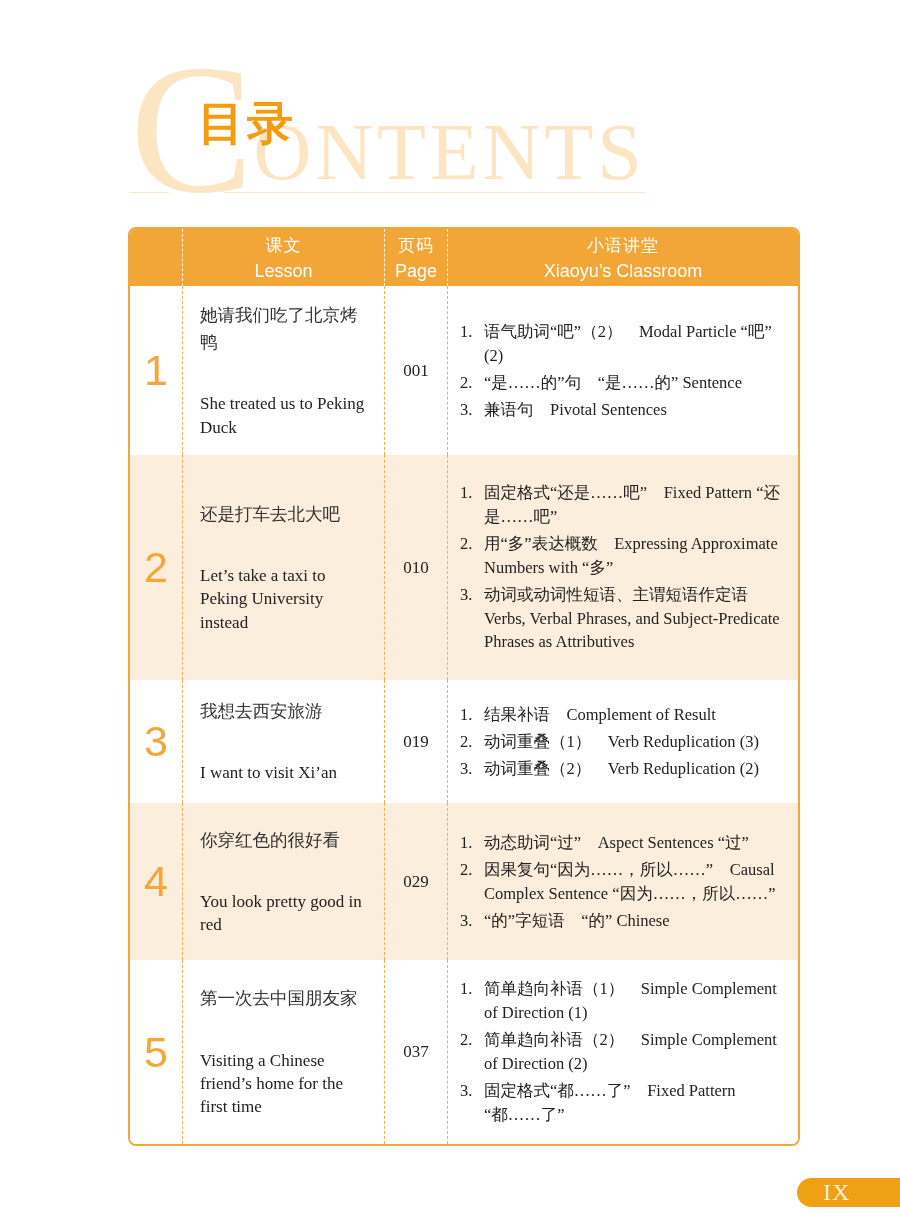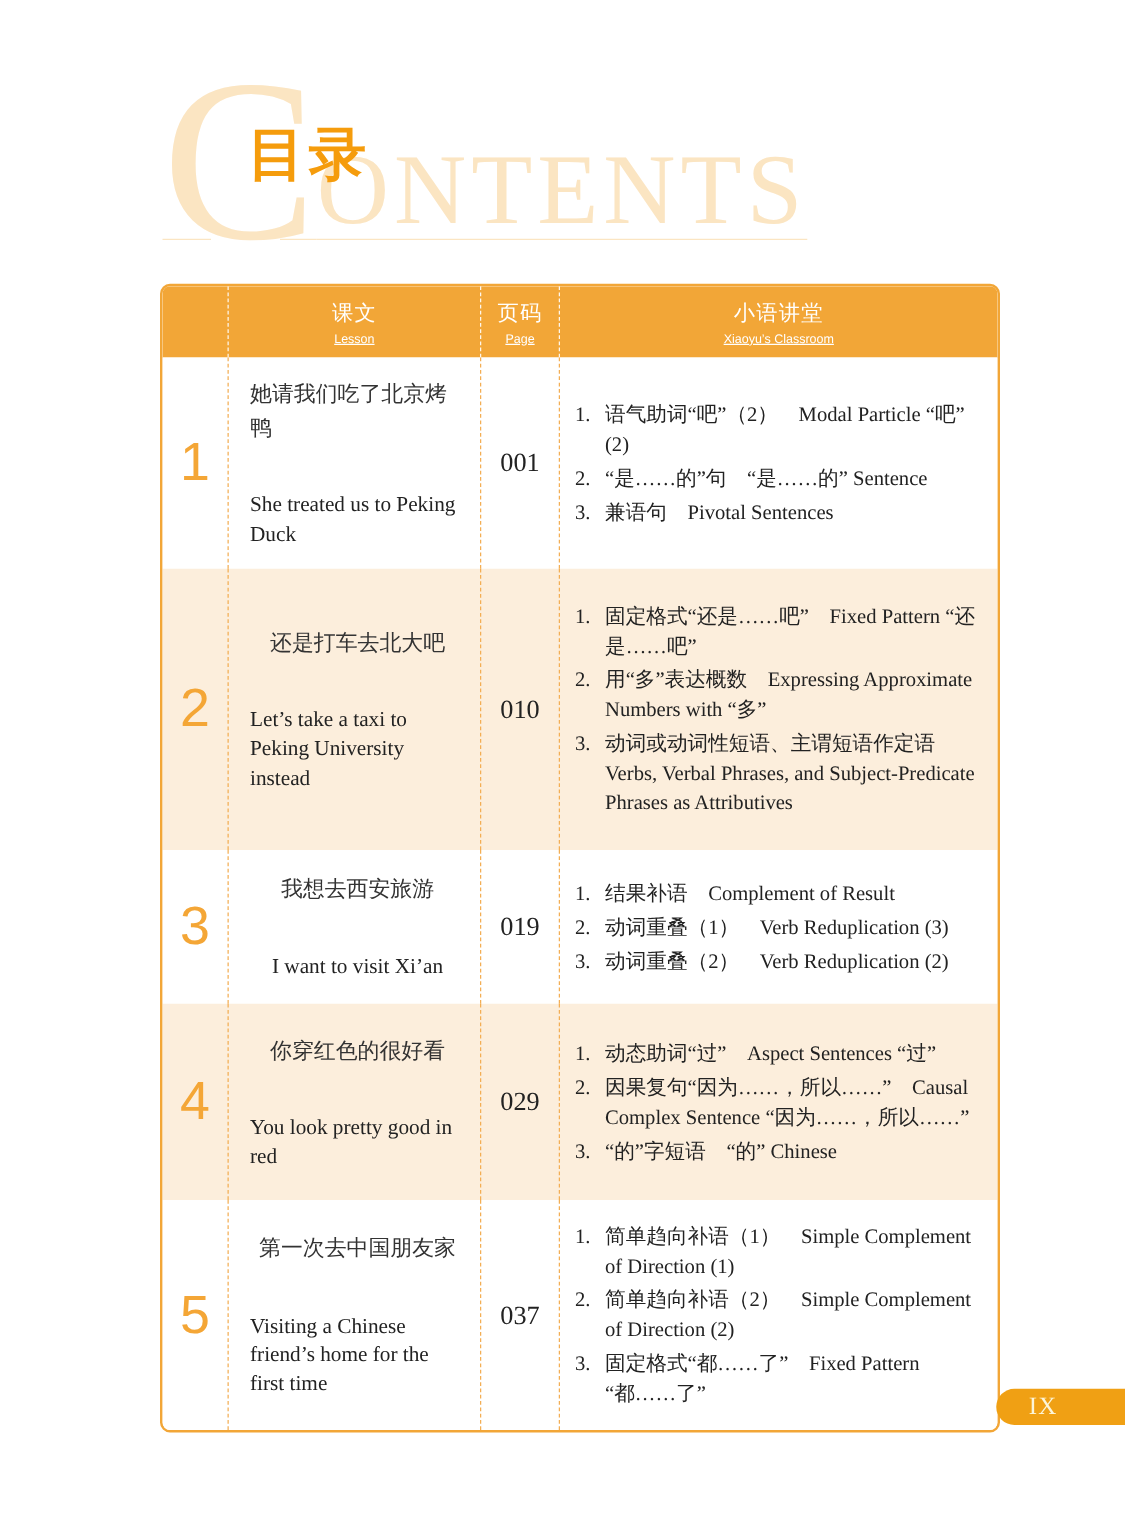--- a/index.html
+++ b/index.html
@@ -37,66 +37,65 @@
     overflow: hidden;
     background: #fff;
   }
   .thead {
     display: grid; grid-template-columns: 53px 202px 63px 1fr;
     background: #F2A637; height: 57px;
     color: #ffffff; text-align: center;
   }
   .hc { display: flex; flex-direction: column; justify-content: center; gap: 4px; }
   .h-zh { font-size: 17px; letter-spacing: 1px; }
-  .h-en { font-size: 10px; text-decoration: underline; }
+  .h-en { font-size: 18px; }
   .thead .sep { border-right: 1px dashed rgba(255,255,255,0.9); }
 
   .row {
     display: grid; grid-template-columns: 53px 202px 63px 1fr;
     background: #ffffff;
   }
   .row.alt { background: #FCEEDC; }
   .row .sep { border-right: 1px dashed #F3AE54; }
 
   .cell-num {
     display: flex; align-items: center; justify-content: center;
     font-size: 43px; font-weight: 300; color: #F4A636;
   }
   .cell-lesson {
     display: flex; flex-direction: column; justify-content: center;
     padding: 16px 12px 16px 17px;
-    align-items: center;
   }
   .zh { font-size: 17.5px; color: #333; line-height: 1.55; font-weight: 500; }
   .en { font-family: "Liberation Serif", serif; font-size: 17px; color: #222; line-height: 1.38; margin-top: 36px; }
   .cell-page {
     display: flex; align-items: center; justify-content: center;
-    font-family: "Liberation Serif", serif; font-size: 21px; color: #222;
+    font-family: "Liberation Serif", serif; font-size: 17px; color: #222;
   }
   .cell-points {
     display: flex; flex-direction: column; justify-content: center;
     padding: 14px 14px 14px 12px; gap: 3px;
   }
   .point {
     display: grid; grid-template-columns: 24px 1fr;
     font-family: "Liberation Serif", serif;
     font-size: 16.5px; color: #222; line-height: 1.45;
   }
 
   
   .page-pill {
-    position: absolute; left: 797px; top: 1111px;
+    position: absolute; left: 797px; top: 1178px;
     width: 103px; height: 29px;
     background: #F0A014;
     border-radius: 15px 0 0 15px;
     display: flex; align-items: center;
     padding-left: 26px;
     color: #FCF5D9;
     font-family: "Liberation Serif", serif;
-    font-size: 20px; letter-spacing: 1px;
+    font-size: 24px; letter-spacing: 1px;
   }
 </style>
 </head>
 <body>
 
 <div class="title-area">
   <span class="big-c">C</span><span class="ontents">ONTENTS</span>
   <div class="mulu">目录</div>
 </div>
 

